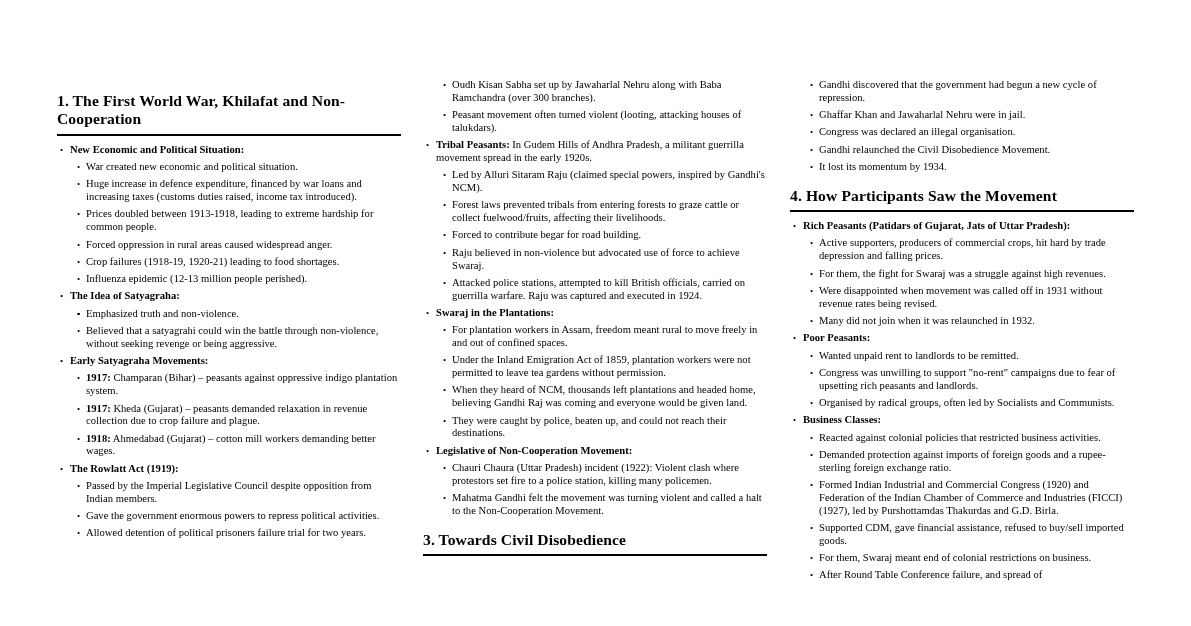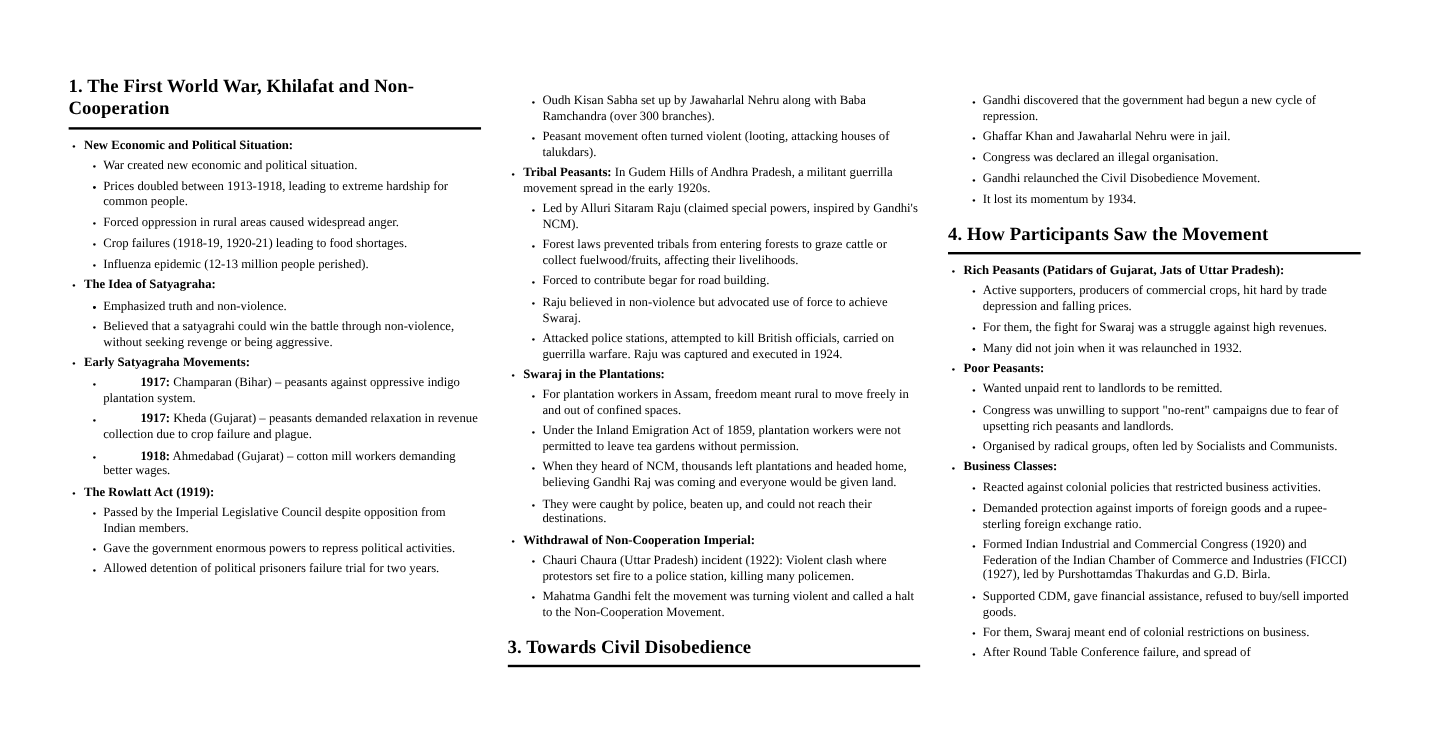--- a/index.html
+++ b/index.html
@@ -13,21 +13,21 @@
     color: #000000;
   }
   .col {
     position: absolute;
     top: 0;
     bottom: 0;
     width: 344px;
     box-sizing: border-box;
     overflow: hidden;
   }
-  #col1 { left: 57px;  padding-top: 64px; }
+  #col1 { left: 57px;  padding-top: 92px; }
   #col2 { left: 423px; padding-top: 79px; }
   #col3 { left: 790px; padding-top: 79px; }
 
   .heading {
     font-size: 15.6px;
     font-weight: bold;
     line-height: 1.18;
     padding-bottom: 5px;
     border-bottom: 2.5px solid #000;
     margin: 0 0 8px 0;
@@ -37,39 +37,39 @@
 
   .b1, .b2 {
     position: relative;
     font-size: 10.6px;
     line-height: 12.8px;
     margin: 0 0 4.5px 0;
   }
   .b1 { padding-left: 13px; font-weight: bold; }
   .b1 .rest { font-weight: normal; }
   .b2 { padding-left: 29px; font-weight: normal; }
-  .b2 .lead { font-weight: bold; margin-left: 31px; }
+  .b2 .lead { font-weight: bold; }
   .marker {
     position: absolute;
     top: 0;
     font-size: 9px;
     font-weight: normal;
   }
   .b1 > .marker { left: 3px; }
   .b2 > .marker { left: 20px; }
 </style>
 </head>
 <body>
 
 <div class="page">
   <div class="col" id="col1">
       <div class="heading">1. The First World War, Khilafat and Non-Cooperation</div>
       <div class="b1"><span class="marker">•</span><span class="lead">New Economic and Political Situation:</span></div>
       <div class="b2"><span class="marker">•</span><span class="rest">War created new economic and political situation.</span></div>
-      <div class="b2"><span class="marker">•</span></div>
+      <div class="b2"><span class="marker">•</span><span class="rest">Huge increase in defence expenditure, financed by war loans and increasing taxes (customs duties raised, income tax introduced).</span></div>
       <div class="b2"><span class="marker">•</span><span class="rest">Prices doubled between 1913-1918, leading to extreme hardship for common people.</span></div>
       <div class="b2"><span class="marker">•</span><span class="rest">Forced oppression in rural areas caused widespread anger.</span></div>
       <div class="b2"><span class="marker">•</span><span class="rest">Crop failures (1918-19, 1920-21) leading to food shortages.</span></div>
       <div class="b2"><span class="marker">•</span><span class="rest">Influenza epidemic (12-13 million people perished).</span></div>
       <div class="b1"><span class="marker">•</span><span class="lead">The Idea of Satyagraha:</span></div>
       <div class="b2"><span class="marker">•</span></div>
       <div class="b2"><span class="marker">•</span></div>
       <div class="b2"><span class="marker">•</span><span class="rest">Emphasized truth and non-violence.</span></div>
       <div class="b2"><span class="marker">•</span><span class="rest">Believed that a satyagrahi could win the battle through non-violence, without seeking revenge or being aggressive.</span></div>
       <div class="b1"><span class="marker">•</span><span class="lead">Early Satyagraha Movements:</span></div>
@@ -88,36 +88,36 @@
       <div class="b2"><span class="marker">•</span><span class="rest">Led by Alluri Sitaram Raju (claimed special powers, inspired by Gandhi's NCM).</span></div>
       <div class="b2"><span class="marker">•</span><span class="rest">Forest laws prevented tribals from entering forests to graze cattle or collect fuelwood/fruits, affecting their livelihoods.</span></div>
       <div class="b2"><span class="marker">•</span><span class="rest">Forced to contribute begar for road building.</span></div>
       <div class="b2"><span class="marker">•</span><span class="rest">Raju believed in non-violence but advocated use of force to achieve Swaraj.</span></div>
       <div class="b2"><span class="marker">•</span><span class="rest">Attacked police stations, attempted to kill British officials, carried on guerrilla warfare. Raju was captured and executed in 1924.</span></div>
       <div class="b1"><span class="marker">•</span><span class="lead">Swaraj in the Plantations:</span></div>
       <div class="b2"><span class="marker">•</span><span class="rest">For plantation workers in Assam, freedom meant rural to move freely in and out of confined spaces.</span></div>
       <div class="b2"><span class="marker">•</span><span class="rest">Under the Inland Emigration Act of 1859, plantation workers were not permitted to leave tea gardens without permission.</span></div>
       <div class="b2"><span class="marker">•</span><span class="rest">When they heard of NCM, thousands left plantations and headed home, believing Gandhi Raj was coming and everyone would be given land.</span></div>
       <div class="b2"><span class="marker">•</span><span class="rest">They were caught by police, beaten up, and could not reach their destinations.</span></div>
-      <div class="b1"><span class="marker">•</span><span class="lead">Withdrawal of Non-Cooperation Imperial:</span></div>
+      <div class="b1"><span class="marker">•</span><span class="lead">Legislative of Non-Cooperation Movement:</span></div>
       <div class="b2"><span class="marker">•</span><span class="rest">Chauri Chaura (Uttar Pradesh) incident (1922): Violent clash where protestors set fire to a police station, killing many policemen.</span></div>
       <div class="b2"><span class="marker">•</span><span class="rest">Mahatma Gandhi felt the movement was turning violent and called a halt to the Non-Cooperation Movement.</span></div>
       <div class="heading mt">3. Towards Civil Disobedience</div>
     </div>
   <div class="col" id="col3">
       <div class="b2"><span class="marker">•</span><span class="rest">Gandhi discovered that the government had begun a new cycle of repression.</span></div>
       <div class="b2"><span class="marker">•</span><span class="rest">Ghaffar Khan and Jawaharlal Nehru were in jail.</span></div>
       <div class="b2"><span class="marker">•</span><span class="rest">Congress was declared an illegal organisation.</span></div>
       <div class="b2"><span class="marker">•</span><span class="rest">Gandhi relaunched the Civil Disobedience Movement.</span></div>
       <div class="b2"><span class="marker">•</span><span class="rest">It lost its momentum by 1934.</span></div>
       <div class="heading mt">4. How Participants Saw the Movement</div>
       <div class="b1"><span class="marker">•</span><span class="lead">Rich Peasants (Patidars of Gujarat, Jats of Uttar Pradesh):</span></div>
       <div class="b2"><span class="marker">•</span><span class="rest">Active supporters, producers of commercial crops, hit hard by trade depression and falling prices.</span></div>
       <div class="b2"><span class="marker">•</span><span class="rest">For them, the fight for Swaraj was a struggle against high revenues.</span></div>
-      <div class="b2"><span class="marker">•</span></div>
+      <div class="b2"><span class="marker">•</span><span class="rest">Were disappointed when movement was called off in 1931 without revenue rates being revised.</span></div>
       <div class="b2"><span class="marker">•</span><span class="rest">Many did not join when it was relaunched in 1932.</span></div>
       <div class="b1"><span class="marker">•</span><span class="lead">Poor Peasants:</span></div>
       <div class="b2"><span class="marker">•</span><span class="rest">Wanted unpaid rent to landlords to be remitted.</span></div>
       <div class="b2"><span class="marker">•</span><span class="rest">Congress was unwilling to support "no-rent" campaigns due to fear of upsetting rich peasants and landlords.</span></div>
       <div class="b2"><span class="marker">•</span><span class="rest">Organised by radical groups, often led by Socialists and Communists.</span></div>
       <div class="b1"><span class="marker">•</span><span class="lead">Business Classes:</span></div>
       <div class="b2"><span class="marker">•</span><span class="rest">Reacted against colonial policies that restricted business activities.</span></div>
       <div class="b2"><span class="marker">•</span><span class="rest">Demanded protection against imports of foreign goods and a rupee-sterling foreign exchange ratio.</span></div>
       <div class="b2"><span class="marker">•</span><span class="rest">Formed Indian Industrial and Commercial Congress (1920) and Federation of the Indian Chamber of Commerce and Industries (FICCI) (1927), led by Purshottamdas Thakurdas and G.D. Birla.</span></div>
       <div class="b2"><span class="marker">•</span><span class="rest">Supported CDM, gave financial assistance, refused to buy/sell imported goods.</span></div>

